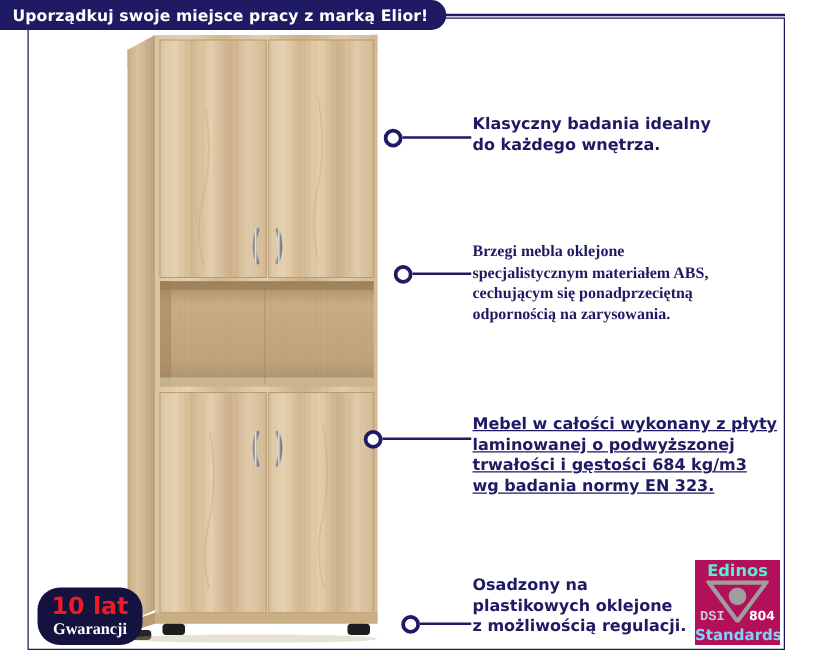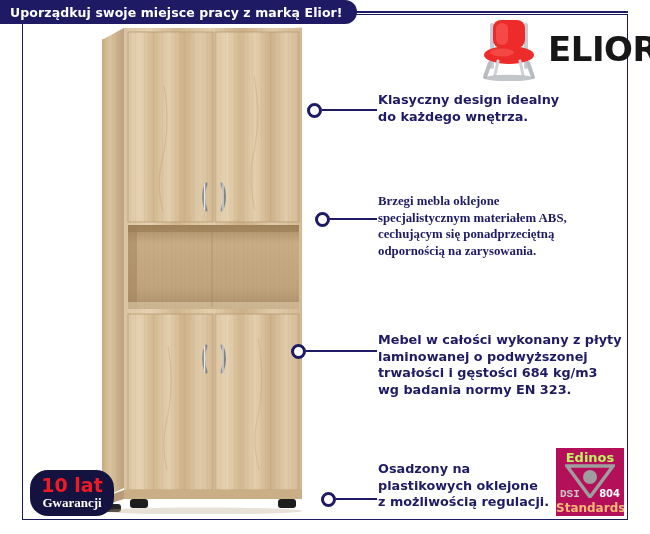--- a/index.html
+++ b/index.html
@@ -81,72 +81,51 @@
     font-family:Liberation Serif, serif;
   }
 
   
   .edinos{
     position:absolute;left:556px;top:448px;width:68px;height:68px;
     background:#b4105a;z-index:6;overflow:hidden;
   }
   .ed-top{
     position:absolute;left:0;top:3px;width:100%;text-align:center;
-    color:#bef264;font-size:13px;font-weight:bold;line-height:1;
+    color:#5eead4;font-size:13px;font-weight:bold;line-height:1;
     font-family:"DejaVu Sans",sans-serif;
   }
   .ed-dsi{
     position:absolute;left:4px;top:40px;color:#c8c8c8;
     font-size:11px;font-weight:bold;font-family:Liberation Mono, monospace;
   }
   .ed-num{
     position:absolute;right:4px;top:40px;color:#ffffff;
     font-size:10px;font-weight:bold;font-family:"DejaVu Sans",sans-serif;margin-left:18px;
   }
   .ed-bottom{
     position:absolute;left:0;bottom:2px;width:100%;text-align:center;
-    color:#fdba74;font-size:12px;font-weight:bold;line-height:1;
+    color:#7dd3fc;font-size:12px;font-weight:bold;line-height:1;
     font-family:"DejaVu Sans",sans-serif;
   }
   .ed-v{position:absolute;left:9px;top:16px;width:50px;height:34px;}
 </style>
 </head>
 <body>
 
 <div class="stage">
 
   <div class="frame"></div>
 
   <div class="banner-rule"></div>
 
   <div class="banner">
     <span class="banner-text">Uporządkuj swoje miejsce pracy z marką Elior!</span>
   </div>
 
-  <div class="logo">
-    <svg class="logo-chair" viewBox="0 0 62 64">
-
-      <rect x="12" y="6" width="4" height="46" rx="2" fill="#c9ccd0"></rect>
-      <rect x="46" y="6" width="4" height="46" rx="2" fill="#c9ccd0"></rect>
-
-      <rect x="15" y="3" width="32" height="28" rx="8" fill="#ee2b2b"></rect>
-      <rect x="18" y="6" width="12" height="22" rx="6" fill="#f9655f" opacity="0.55"></rect>
-
-      <ellipse cx="31" cy="38" rx="25" ry="9" fill="#ee2b2b"></ellipse>
-      <ellipse cx="24" cy="35.5" rx="12" ry="4" fill="#f9655f" opacity="0.5"></ellipse>
-
-      <path d="M12 46 L7 60" stroke="#b9bcc0" stroke-width="4" stroke-linecap="round" fill="none"></path>
-      <path d="M50 46 L55 60" stroke="#b9bcc0" stroke-width="4" stroke-linecap="round" fill="none"></path>
-      <path d="M20 44 L17 58" stroke="#cfd2d6" stroke-width="3" stroke-linecap="round" fill="none"></path>
-      <path d="M42 44 L45 58" stroke="#cfd2d6" stroke-width="3" stroke-linecap="round" fill="none"></path>
-
-      <ellipse cx="31" cy="61" rx="25" ry="3.2" fill="#aeb2b7" opacity="0.75"></ellipse>
-    </svg>
-    <span class="logo-word">ELIOR</span>
-  </div>
 
   <div class="cabinet-wrap">
     <svg viewBox="0 0 245 488" width="245" height="488">
       <defs>
         <linearGradient id="grainDoor" x1="0" y1="0" x2="1" y2="0">
           <stop offset="0%" stop-color="#dcc5a2"></stop>
           <stop offset="14%" stop-color="#e6d2b2"></stop>
           <stop offset="30%" stop-color="#d2b88f"></stop>
           <stop offset="48%" stop-color="#e3cfae"></stop>
           <stop offset="66%" stop-color="#cdb189"></stop>
@@ -228,37 +207,37 @@
       <rect x="206" y="473" width="18" height="9" rx="3" fill="#1d1d1d"></rect>
       <rect x="33" y="478" width="16" height="8" rx="3" fill="#262626"></rect>
 
       <ellipse cx="130" cy="485" rx="100" ry="3.5" fill="#b9a98f" opacity="0.35"></ellipse>
     </svg>
   </div>
 
   <div class="callout">
     <div class="marker" style="left:295px;top:103px;"></div>
     <div class="leader" style="left:310px;top:109px;width:55px;"></div>
-    <div class="callout-text" style="left:366px;top:92px;width:245px;">Klasyczny design idealny
+    <div class="callout-text" style="left:366px;top:92px;width:245px;">Klasyczny badania idealny
 do każdego wnętrza.</div>
   </div>
 
   <div class="callout">
     <div class="marker" style="left:303px;top:212px;"></div>
     <div class="leader" style="left:318px;top:218px;width:47px;"></div>
     <div class="callout-text" style="left:366px;top:193px;width:262px;font-family:Liberation Serif, serif;">Brzegi mebla oklejone
 specjalistycznym materiałem ABS,
 cechującym się ponadprzeciętną
 odpornością na zarysowania.</div>
   </div>
 
   <div class="callout">
     <div class="marker" style="left:279px;top:344px;"></div>
     <div class="leader" style="left:294px;top:350px;width:71px;"></div>
-    <div class="callout-text" style="left:366px;top:332px;width:262px;">Mebel w całości wykonany z płyty
+    <div class="callout-text" style="left:366px;top:332px;width:262px;text-decoration:underline;">Mebel w całości wykonany z płyty
 laminowanej o podwyższonej
 trwałości i gęstości 684 kg/m3
 wg badania normy EN 323.</div>
   </div>
 
   <div class="callout">
     <div class="marker" style="left:309px;top:492px;"></div>
     <div class="leader" style="left:324px;top:498px;width:41px;"></div>
     <div class="callout-text" style="left:366px;top:461px;width:250px;">Osadzony na
 plastikowych oklejone

